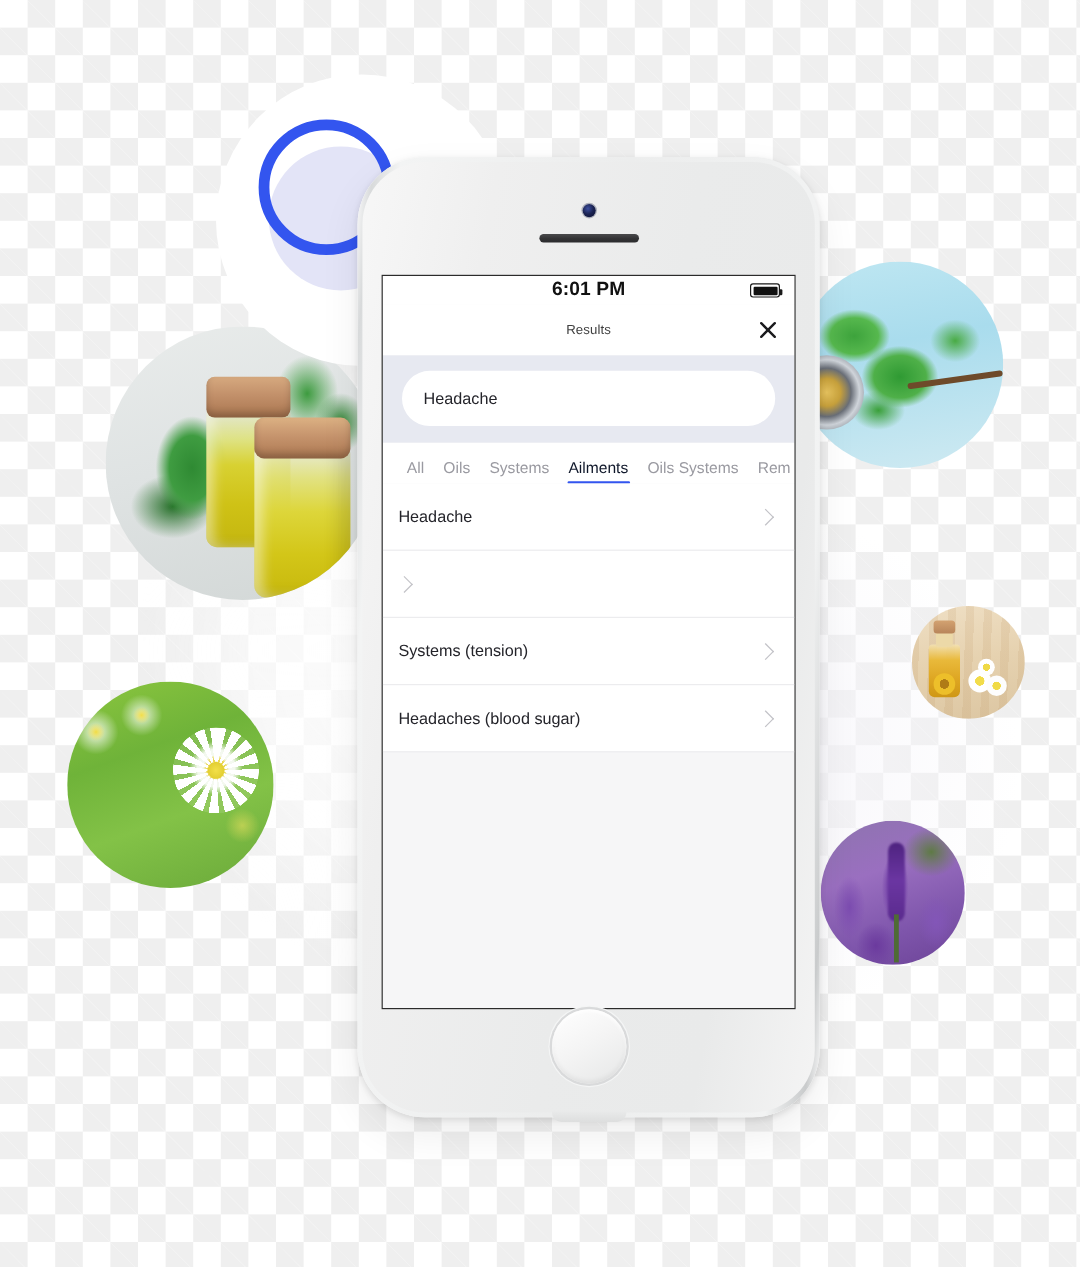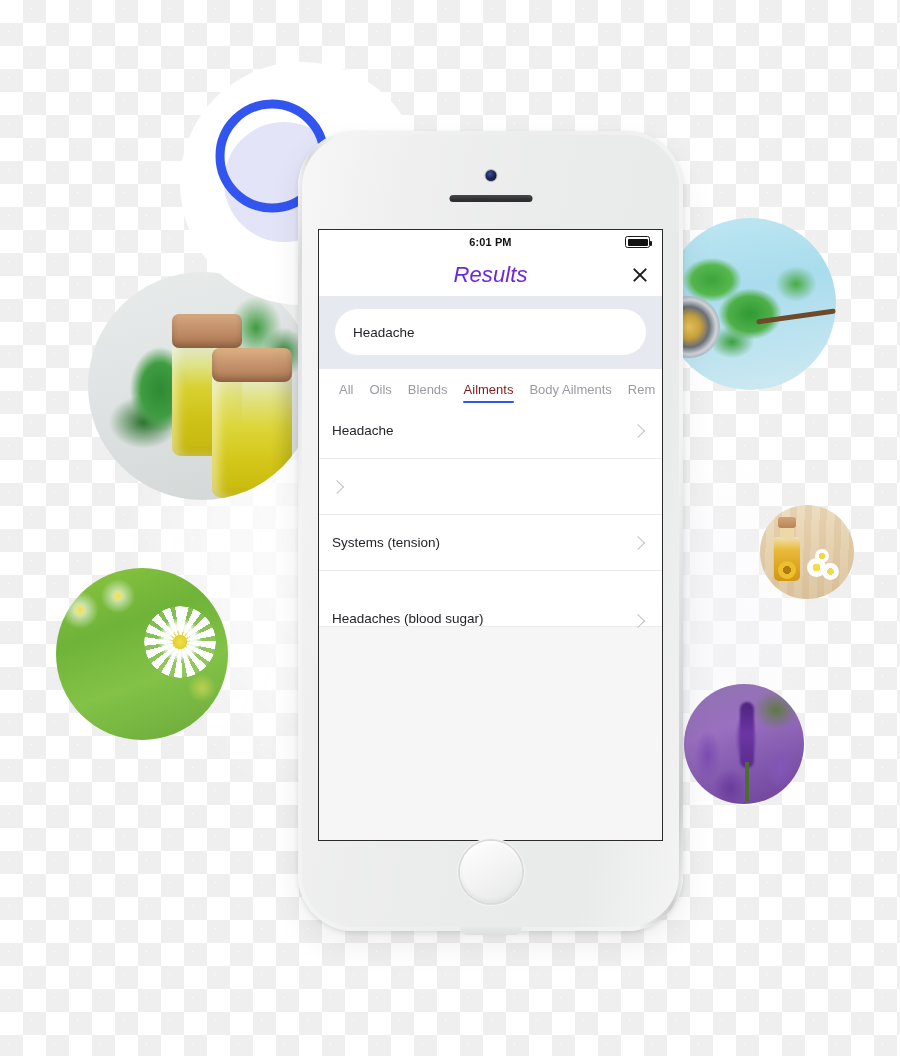--- a/index.html
+++ b/index.html
@@ -221,36 +221,36 @@
     position:absolute;left:20px;top:98px;width:345px;height:612px;
     background:#f7f7f8;overflow:hidden;
     border:1px solid #2b2b2b;
     box-sizing:border-box;
   }
   .status-bar{
     height:24px;background:#ffffff;display:flex;align-items:center;position:relative;
   }
   .status-time{
     position:absolute;left:0;right:0;text-align:center;
-    font-size:11px;font-weight:bold;color:#111;letter-spacing:.1px;
+    font-size:16px;font-weight:bold;color:#111;letter-spacing:.1px;
   }
   .battery{
     position:absolute;right:12px;top:6px;width:25px;height:12px;
     border:1px solid #1a1a1a;border-radius:2.5px;padding:1.5px;box-sizing:border-box;
   }
   .battery .fill{width:100%;height:100%;background:#111;border-radius:1px;}
   .battery:after{
     content:"";position:absolute;right:-3px;top:3.5px;width:2px;height:5px;
     background:#1a1a1a;border-radius:0 1px 1px 0;
   }
 
   .nav-bar{
     height:42px;background:#ffffff;position:relative;display:flex;align-items:center;justify-content:center;
   }
-  .nav-title{font-size:22px;color:#6d28d9;letter-spacing:.1px;font-style:italic;}
+  .nav-title{font-size:11px;color:#404040;letter-spacing:.1px;}
   .nav-close{
     position:absolute;right:11px;top:50%;transform:translateY(-50%);
     width:22px;height:22px;cursor:pointer;
   }
   .nav-close:before,.nav-close:after{
     content:"";position:absolute;left:2px;top:10px;width:18px;height:2px;background:#1c1c1e;border-radius:1px;
   }
   .nav-close:before{transform:rotate(45deg);}
   .nav-close:after{transform:rotate(-45deg);}
 
@@ -265,31 +265,31 @@
   .search-input::placeholder{color:#a7a7ad;}
 
   .tabs{
     background:#ffffff;display:flex;align-items:flex-end;gap:0;
     padding:20px 0 0 12px;height:34px;box-sizing:border-box;overflow:hidden;white-space:nowrap;
   }
   .tab{
     font-size:13px;color:#9a9aa1;padding:0 8px 7px 8px;position:relative;cursor:pointer;
     line-height:1;white-space:nowrap;
   }
-  .tab.active{color:#7f1d1d;}
+  .tab.active{color:#0f172a;}
   .tab.active:after{
     content:"";position:absolute;left:7px;right:7px;bottom:0;height:2.5px;background:#3355ef;border-radius:2px;
   }
 
   .results-list{background:#ffffff;}
   .result-row{
     height:55px;display:flex;align-items:center;padding:0 13px 0 13px;
     border-bottom:1px solid #ececee;position:relative;cursor:pointer;
   }
-  .result-row:last-child{border-bottom:1px solid #ececee;align-items:flex-end;}
+  .result-row:last-child{border-bottom:1px solid #ececee;}
   .result-label{font-size:13.5px;color:#24242a;flex:1;}
   .chev{
     width:9px;height:9px;border-right:1.6px solid #c2c2c7;border-top:1.6px solid #c2c2c7;
     transform:rotate(45deg);margin-right:6px;
   }
   .list-filler{background:#f6f6f7;height:228px;}
 </style>
 </head>
 <body>
 
@@ -360,23 +360,23 @@
       <div class="nav-close"></div>
     </div>
 
     <div class="search-wrap">
       <input class="search-input" type="text" value="Headache" style="">
     </div>
 
     <div class="tabs">
       <div class="tab">All</div>
       <div class="tab">Oils</div>
-      <div class="tab">Blends</div>
+      <div class="tab">Systems</div>
       <div class="tab active">Ailments</div>
-      <div class="tab">Body Ailments</div>
+      <div class="tab">Oils Systems</div>
       <div class="tab">Rem</div>
     </div>
 
     <div class="results-list">
       <div class="result-row">
         <span class="result-label">Headache</span>
         <span class="chev"></span>
       </div>
       <div class="result-row">
         <span class="chev"></span>

